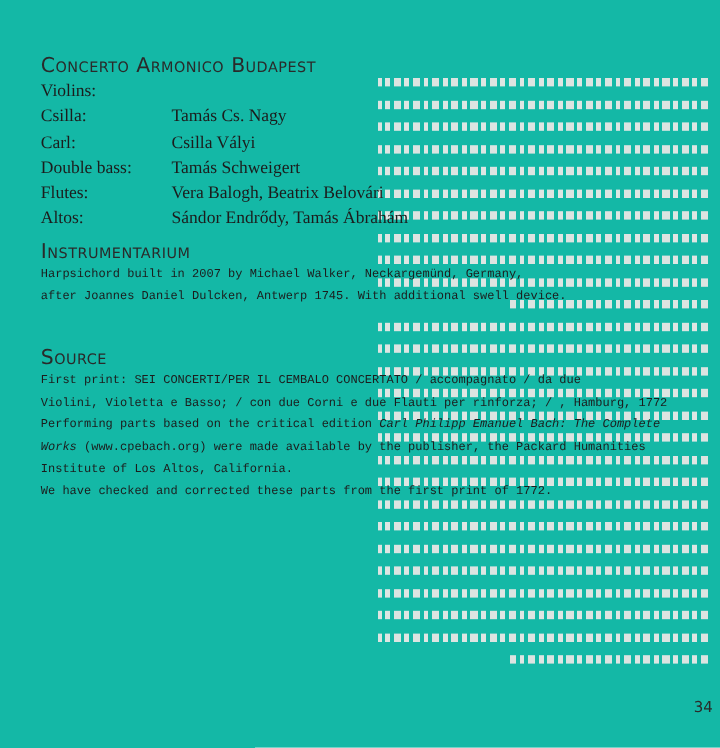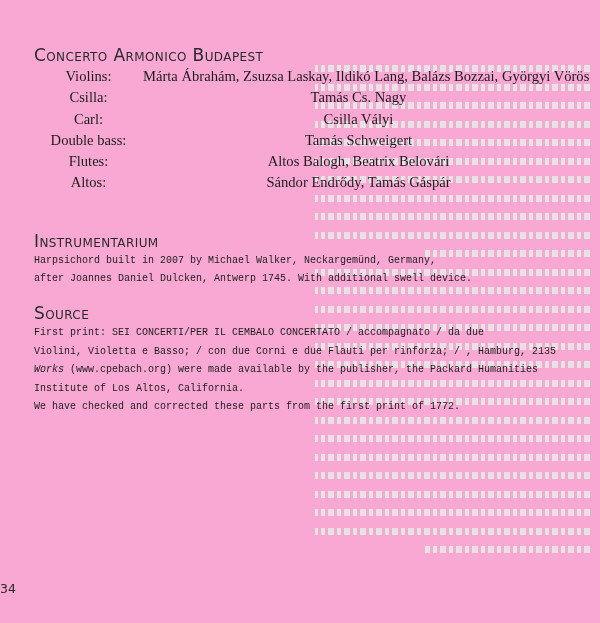--- a/index.html
+++ b/index.html
@@ -11,21 +11,21 @@
       height: 623px;
       background: #fbfbfa;
       position: relative;
       overflow: hidden;
       color: #1c1c1c;
     }
     .page {
       position: absolute;
       left: 0; top: 0;
       width: 600px; height: 623px;
-      background: #f9a8d4;
+      background: #14b8a6;
     }
     
     .showthrough {
       position: absolute;
       left: 315px; top: 58px;
       width: 275px;
       height: 500px;
       overflow: hidden;
       transform: scaleX(-1);
       font-family: "Liberation Serif", serif;
@@ -65,47 +65,46 @@
       font-weight: normal;
     }
     .roster {
       font-family: "Liberation Serif", serif;
       font-size: 14.6px;
       line-height: 21.3px;
       margin: 0 0 0 0;
     }
     .roster-row {
       display: flex;
-      text-align: center;
     }
     .roster-role {
       width: 109px;
       flex: 0 0 109px;
     }
     .roster-names {
       flex: 1;
       white-space: nowrap;
     }
     .section { margin-top: 0; }
-    .section.instrumentarium { margin-top: 36px; }
-    .section.source { margin-top: 13px; }
+    .section.instrumentarium { margin-top: 5px; }
+    .section.source { margin-top: 29px; }
     .body-text {
       font-family: Liberation Mono, monospace;
       font-size: 10px;
       line-height: 18.6px;
       margin: 0;
     }
     .body-text .line { display: block; white-space: nowrap; }
     .body-text em { font-style: italic; }
     .page-number {
       position: absolute;
       left: 0;
       width: 594px;
       top: 581px;
-      text-align: left;
+      text-align: right;
       font-family: "DejaVu Sans", sans-serif;
       font-size: 12.5px;
       color: #2a2a2a;
     }
   </style>
 </head>
 <body>
 
 <div class="page">
 
@@ -139,58 +138,58 @@
       <div class="line short"></div>
   </div>
 
   <div class="content">
 
     <section class="section ensemble">
       <h2 class="section-heading">Concerto Armonico Budapest</h2>
       <div class="roster">
         <div class="roster-row">
           <span class="roster-role">Violins:</span>
-          <span class="roster-names">Márta Ábrahám, Zsuzsa Laskay, Ildikó Lang, Balázs Bozzai, Györgyi Vörös</span>
         </div>
         <div class="roster-row">
           <span class="roster-role">Csilla:</span>
           <span class="roster-names">Tamás Cs. Nagy</span>
         </div>
         <div class="roster-row">
           <span class="roster-role">Carl:</span>
           <span class="roster-names">Csilla Vályi</span>
         </div>
         <div class="roster-row">
           <span class="roster-role">Double bass:</span>
           <span class="roster-names">Tamás Schweigert</span>
         </div>
         <div class="roster-row">
           <span class="roster-role">Flutes:</span>
-          <span class="roster-names">Altos Balogh, Beatrix Belovári</span>
+          <span class="roster-names">Vera Balogh, Beatrix Belovári</span>
         </div>
         <div class="roster-row">
           <span class="roster-role">Altos:</span>
-          <span class="roster-names">Sándor Endrődy, Tamás Gáspár</span>
+          <span class="roster-names">Sándor Endrődy, Tamás Ábrahám</span>
         </div>
       </div>
     </section>
 
     <section class="section instrumentarium">
       <h2 class="section-heading">Instrumentarium</h2>
       <div class="body-text">
         <span class="line">Harpsichord built in 2007 by Michael Walker, Neckargemünd, Germany,</span>
         <span class="line">after Joannes Daniel Dulcken, Antwerp 1745. With additional swell device.</span>
       </div>
     </section>
 
     <section class="section source">
       <h2 class="section-heading">Source</h2>
       <div class="body-text">
         <span class="line">First print: SEI CONCERTI/PER IL CEMBALO CONCERTATO / accompagnato / da due</span>
-        <span class="line">Violini, Violetta e Basso; / con due Corni e due Flauti per rinforza; / , Hamburg, 2135</span>
+        <span class="line">Violini, Violetta e Basso; / con due Corni e due Flauti per rinforza; / , Hamburg, 1772</span>
+        <span class="line"><span>Performing parts based on the critical edition </span><em>Carl Philipp Emanuel Bach: The Complete</em></span>
         <span class="line"><em>Works</em><span> (www.cpebach.org) were made available by the publisher, the Packard Humanities</span></span>
         <span class="line">Institute of Los Altos, California.</span>
         <span class="line">We have checked and corrected these parts from the first print of 1772.</span>
       </div>
     </section>
 
   </div>
 
   <div class="page-number">34</div>
 </div>

